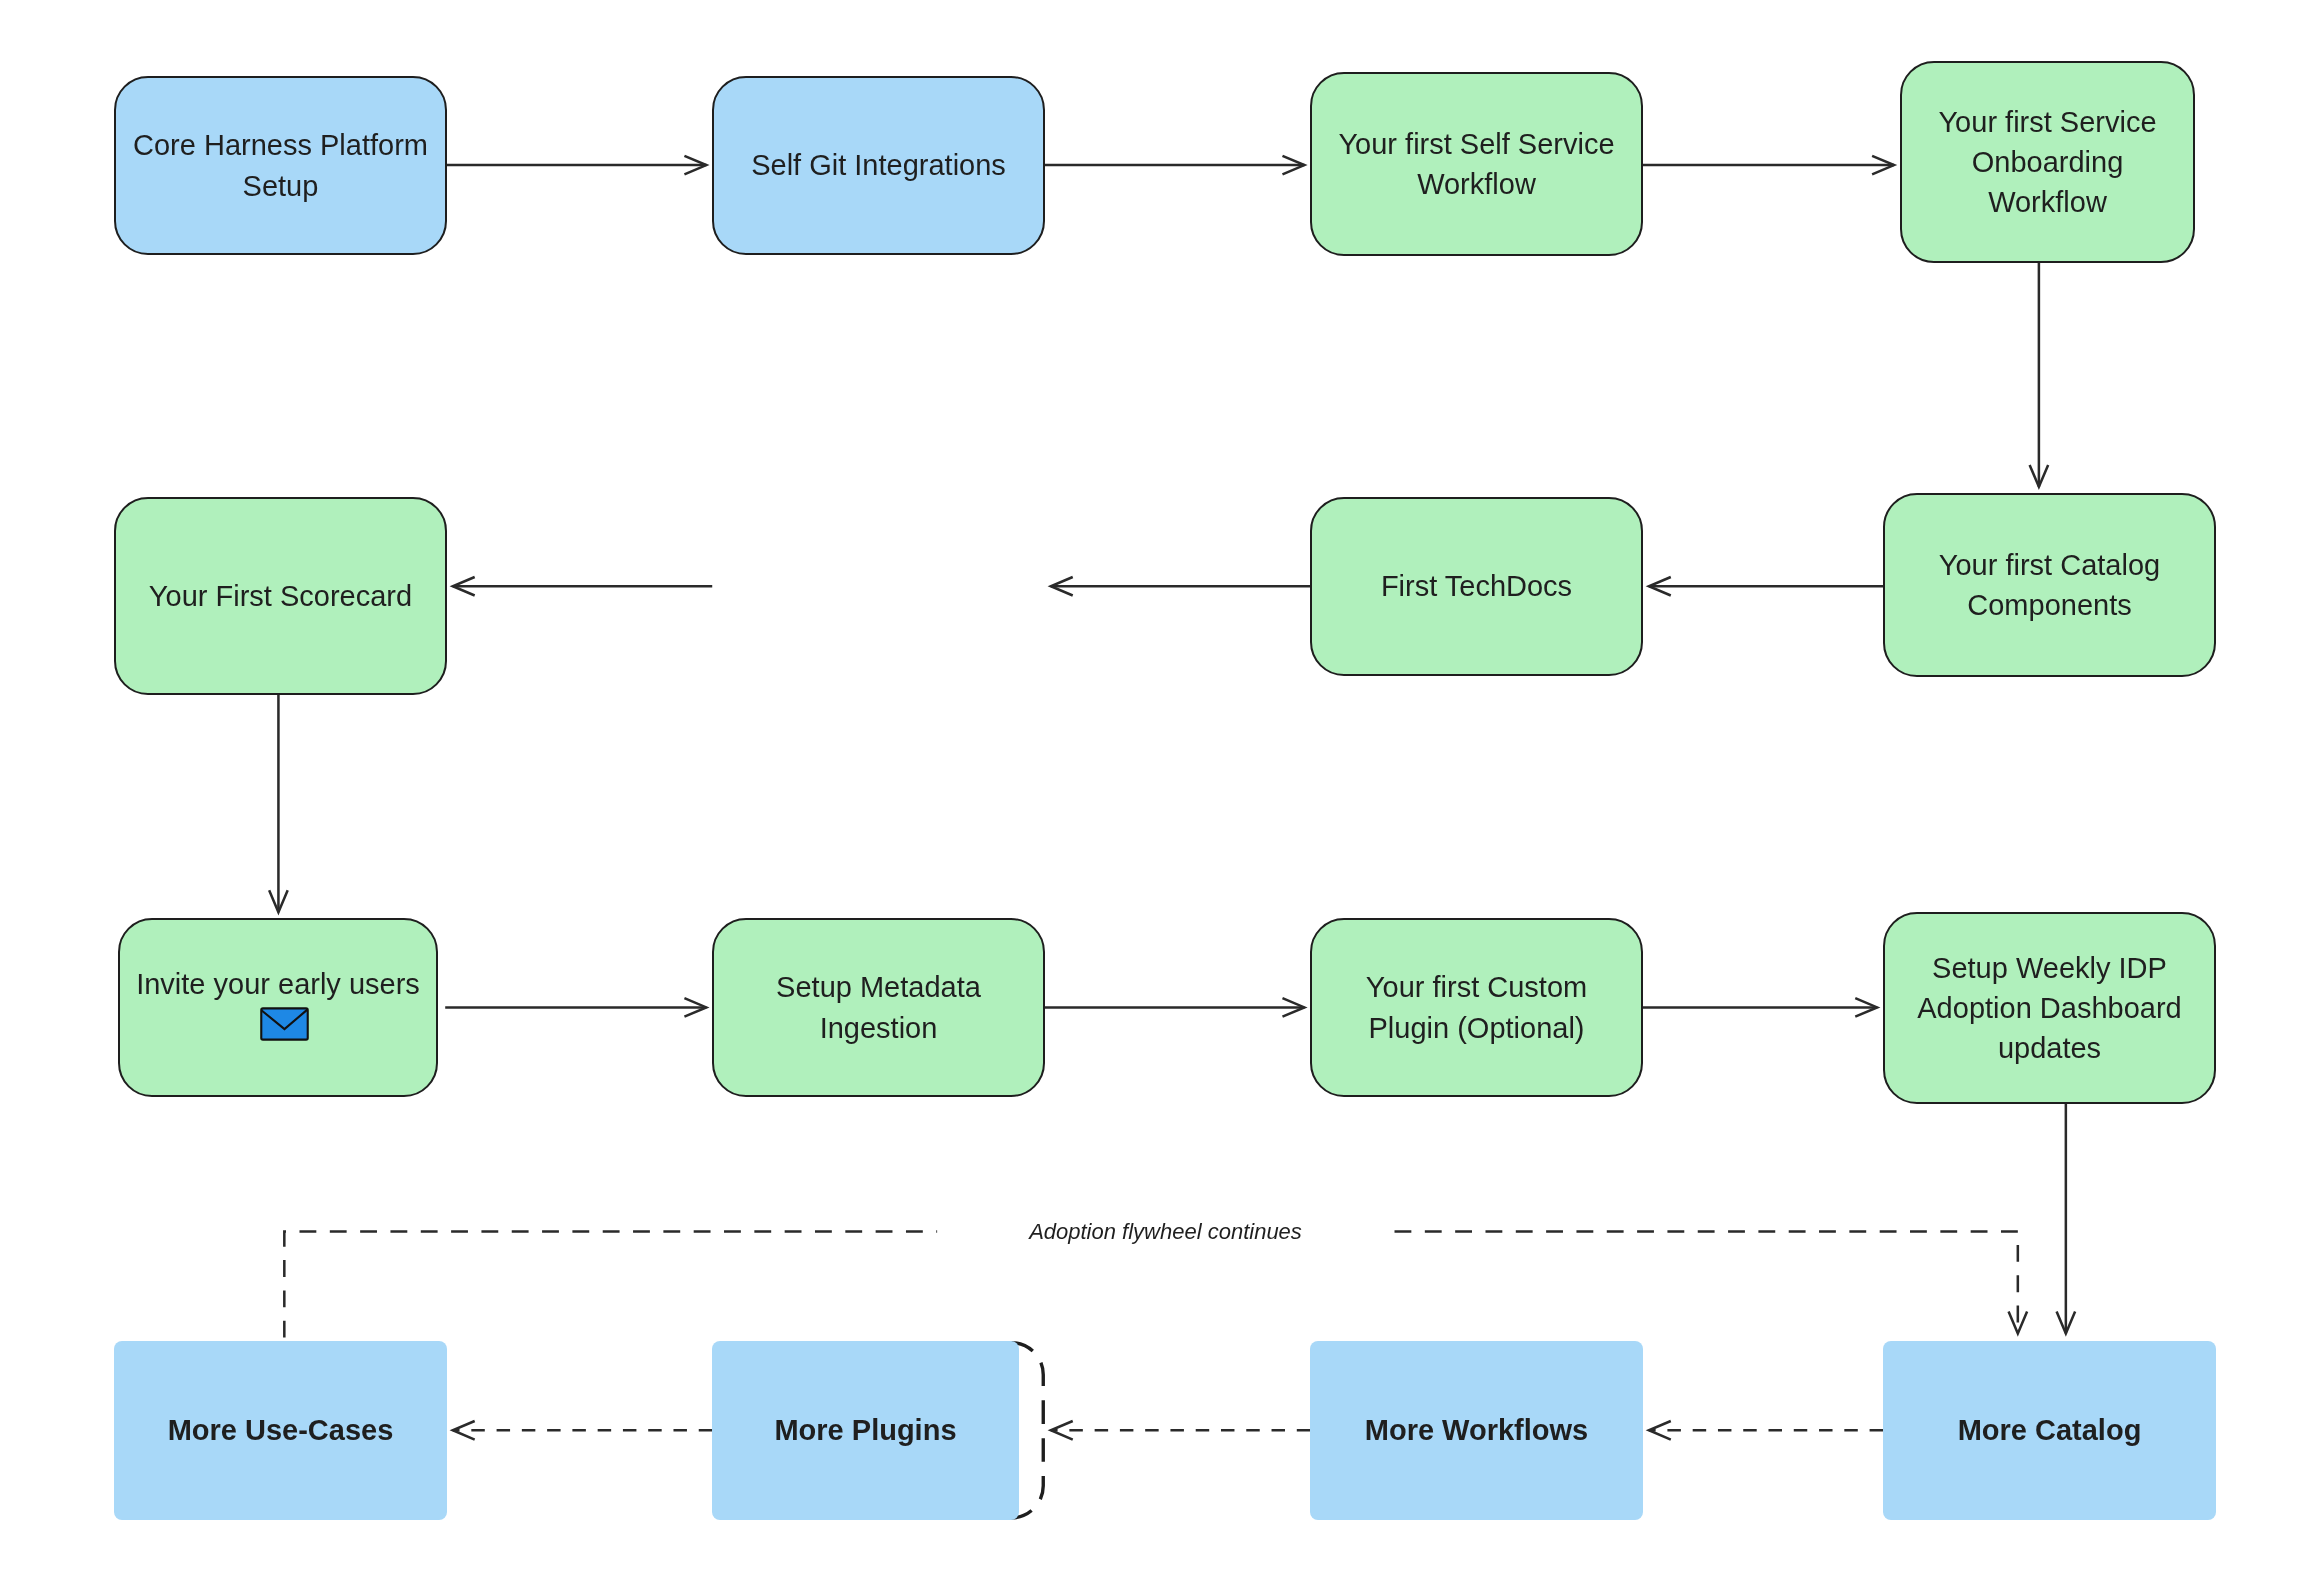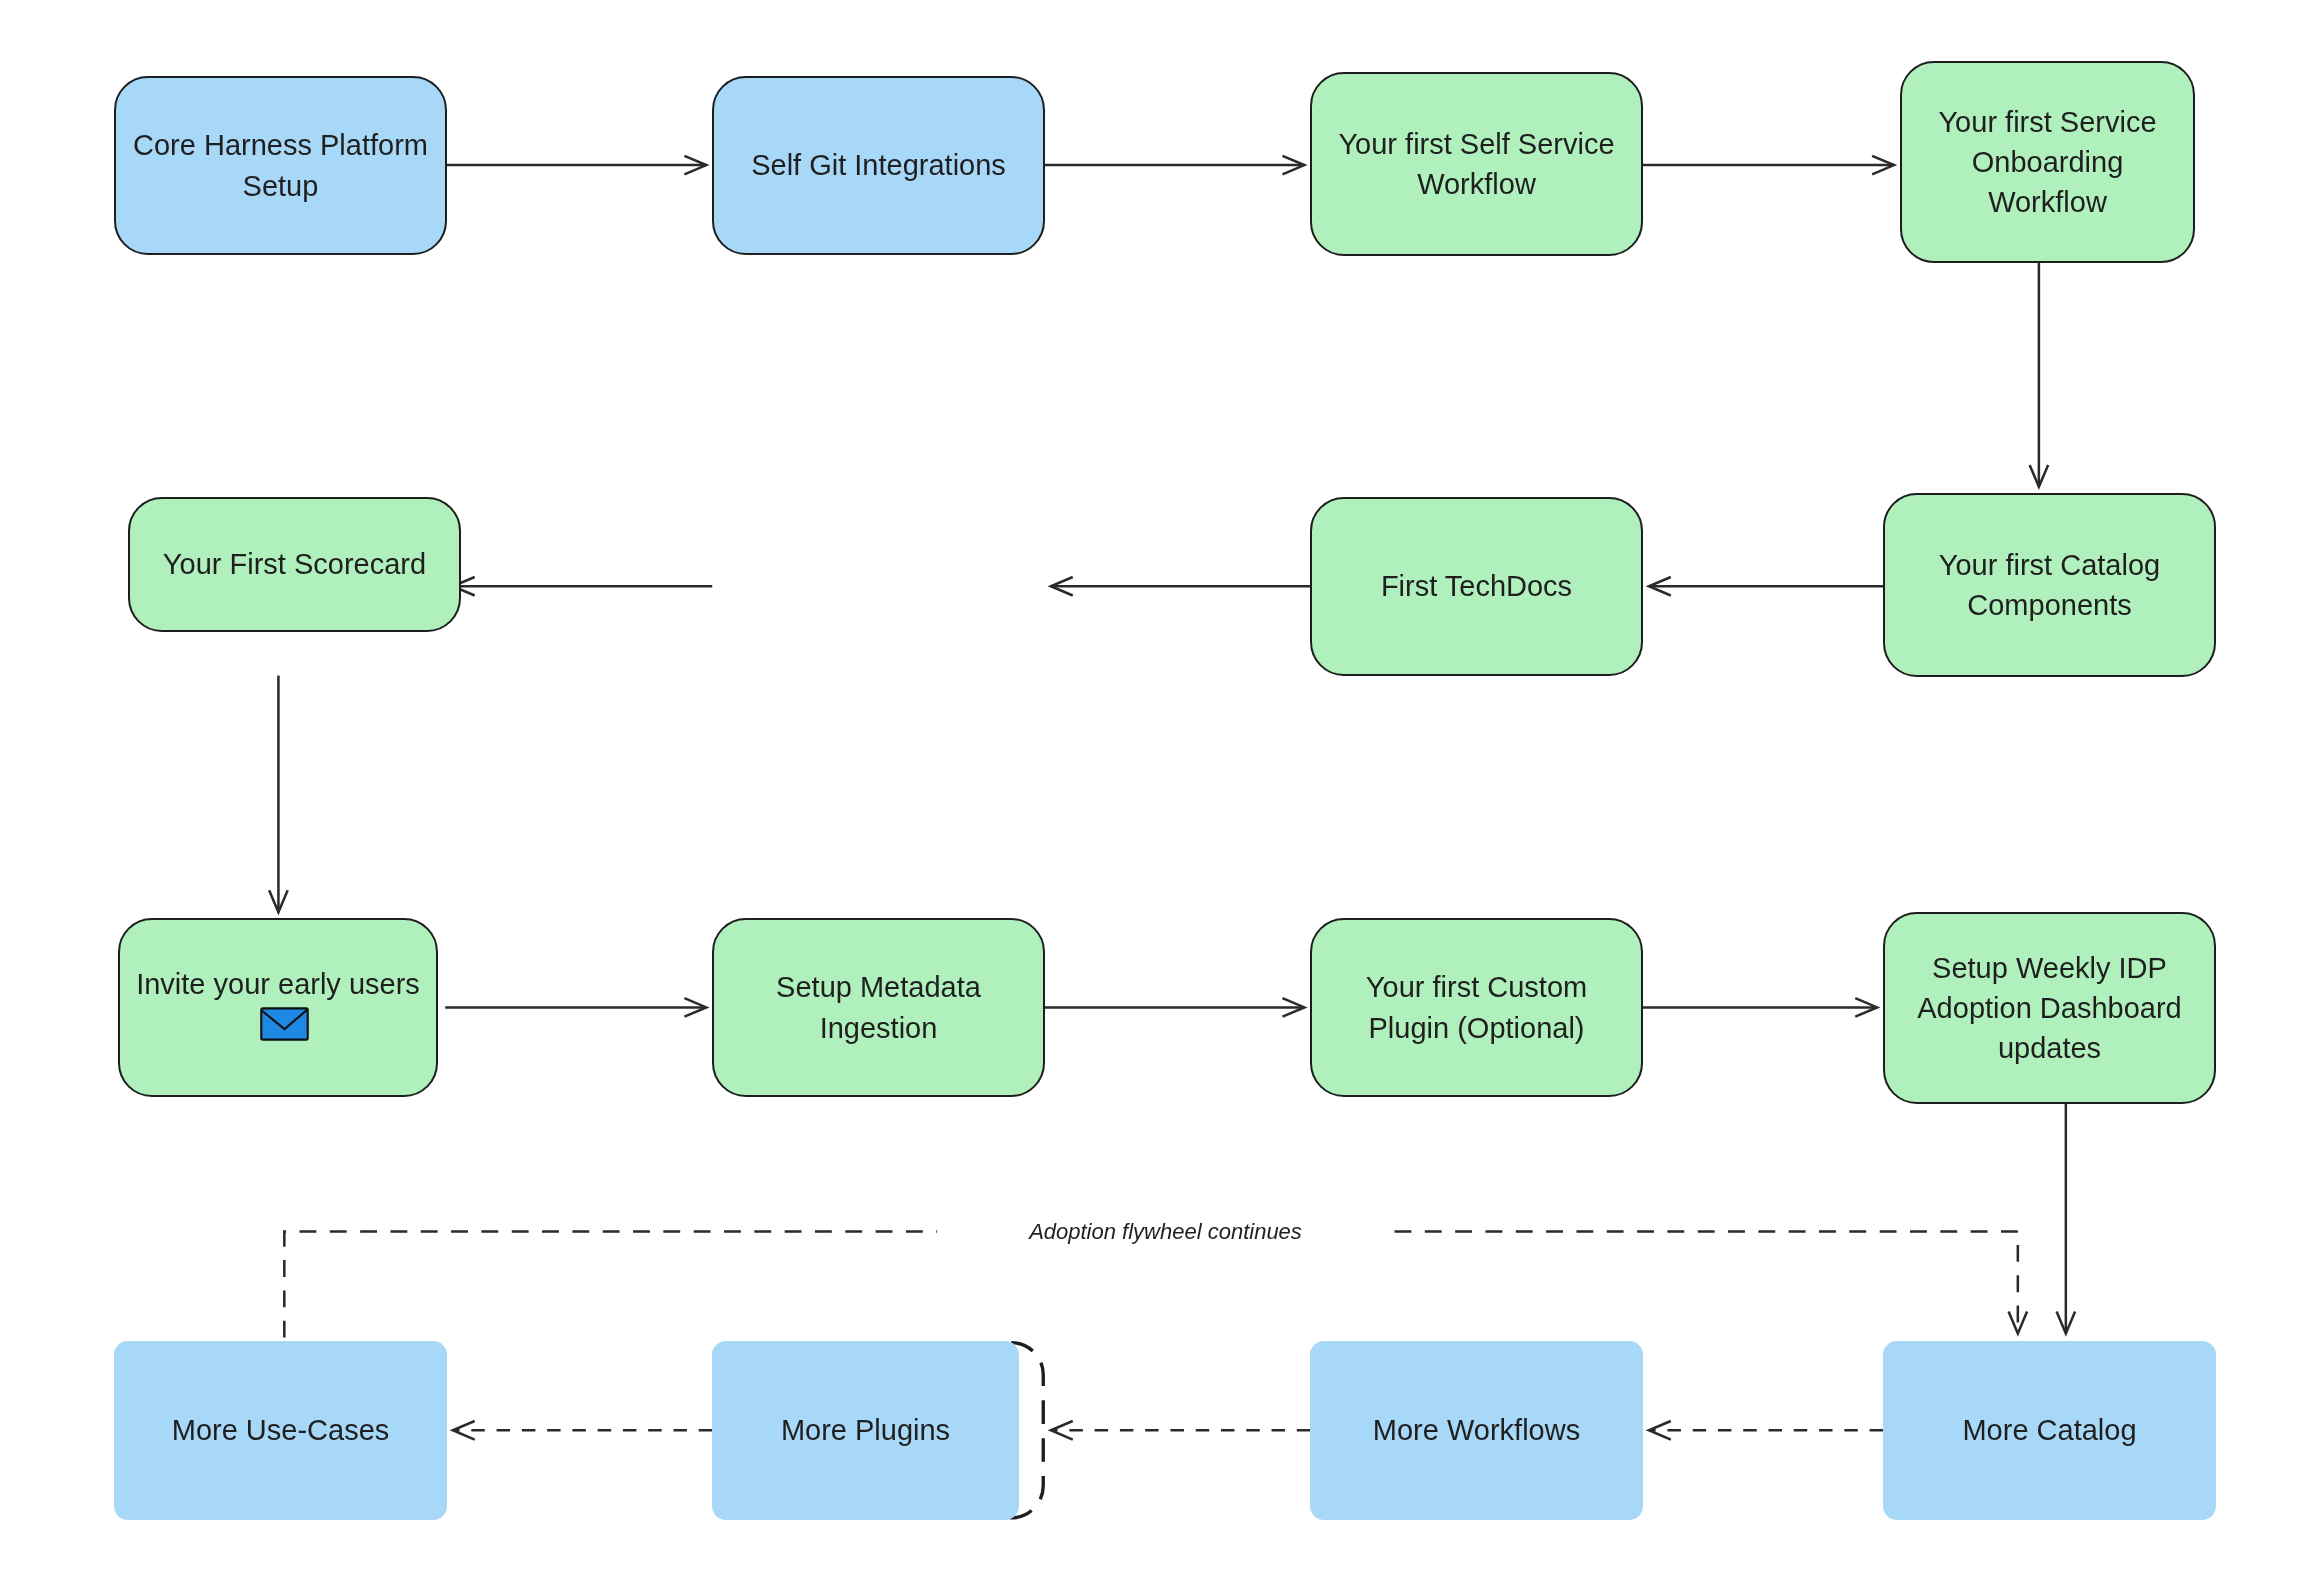--- a/index.html
+++ b/index.html
@@ -18,21 +18,21 @@
   .arrows .dashrect{stroke:var(--node-border);stroke-width:4;fill:none;stroke-dasharray:28 17;}
   #ah path{stroke:var(--line);stroke-width:3;fill:none;}
   .node{
     position:absolute;display:flex;align-items:center;justify-content:center;
     text-align:center;border:2.5px solid var(--node-border);border-radius:34px;
     font-size:29px;line-height:1.38;padding:8.4px 10px;
   }
   .node .lbl{display:inline;}
   .node.blue{background:var(--blue);}
   .node.green{background:var(--green);}
-  .node.bluedash{background:var(--blue);border:none;border-radius:14px;}
+  .node.bluedash{background:var(--blue);border:none;border-radius:8px;font-weight:bold;}
   .env-icon{display:inline-block;vertical-align:-7.6px;margin-left:13.5px;}
   .flywheel-label{
     position:absolute;left:938px;top:1208px;width:455px;height:47px;line-height:47px;
     text-align:center;font-size:22px;color:var(--text);font-style:italic;
   }
 </style>
 </head>
 <body>
 
 <div class="canvas">
@@ -81,21 +81,21 @@
   <div class="node blue" style="left:712px;top:76px;width:333px;height:179px">
     <span class="lbl">Self Git Integrations</span>
   </div>
   <div class="node green" style="left:1310px;top:72px;width:333px;height:184px">
     <span class="lbl">Your first Self Service Workflow</span>
   </div>
   <div class="node green" style="left:1900px;top:61px;width:295px;height:202px">
     <span class="lbl">Your first Service Onboarding Workflow</span>
   </div>
 
-  <div class="node green" style="left:128px;top:497px;width:333px;height:135px">
+  <div class="node green" style="left:114px;top:497px;width:333px;height:198px">
     <span class="lbl">Your First Scorecard</span>
   </div>
   <div class="node green" style="left:1310px;top:497px;width:333px;height:179px">
     <span class="lbl">First TechDocs</span>
   </div>
   <div class="node green" style="left:118px;top:918px;width:320px;height:179px">
     <span>
       <span class="lbl">Invite your early users</span><span class="env-icon"><svg width="49" height="34" viewBox="0 0 58 40">
             <rect x="1.5" y="1.5" width="55" height="37" rx="2" fill="var(--envelope)" stroke="#111" stroke-width="2.5"></rect>
             <path d="M2,4 L29,26 L56,3" fill="none" stroke="#111" stroke-width="2.5"></path>

